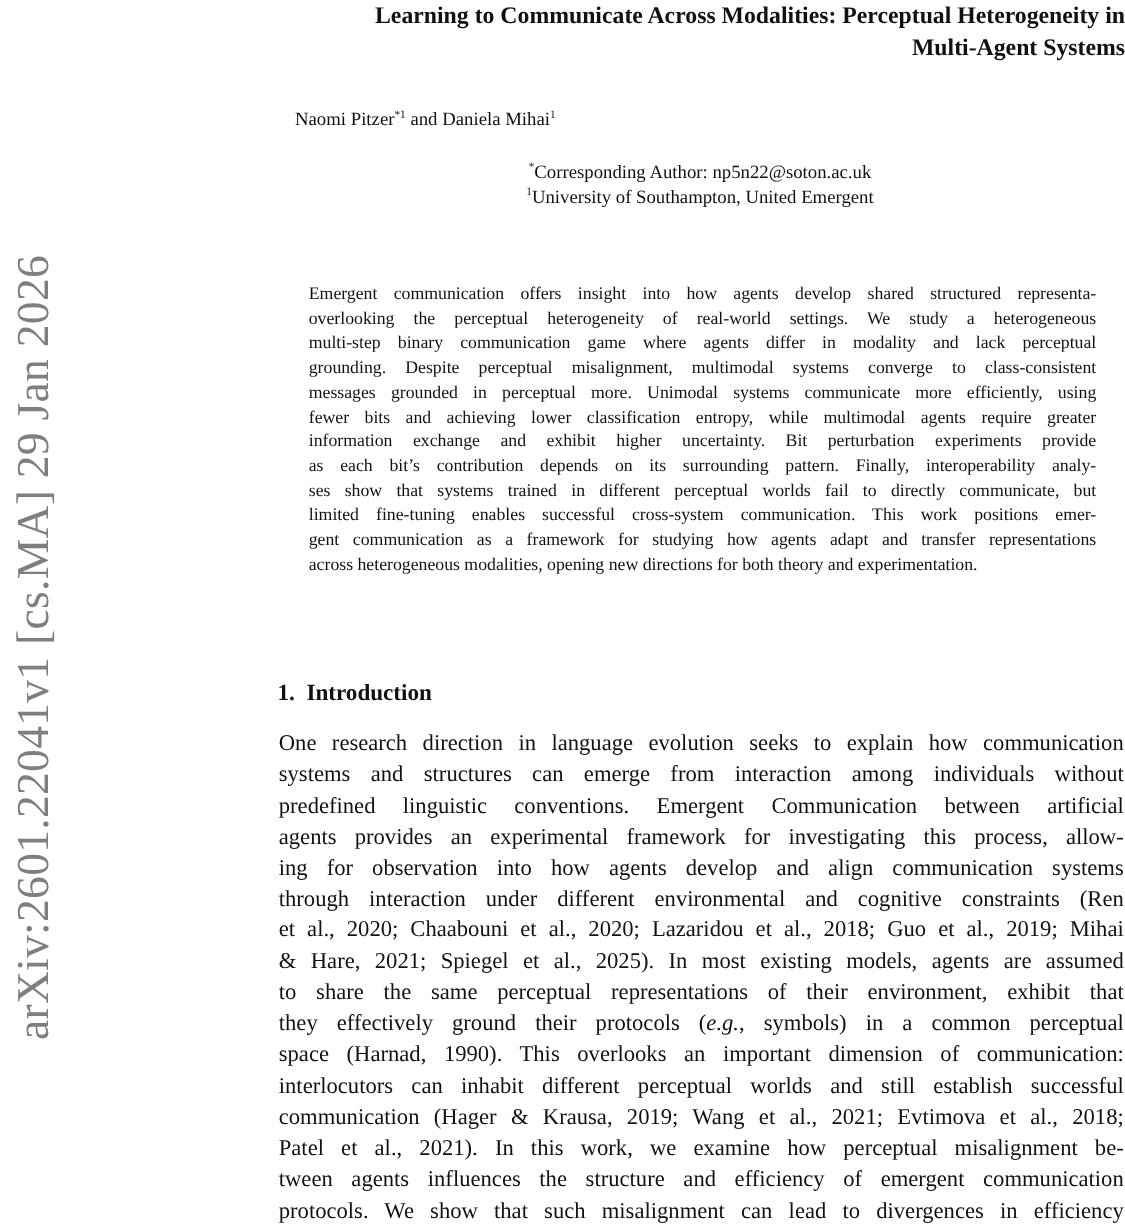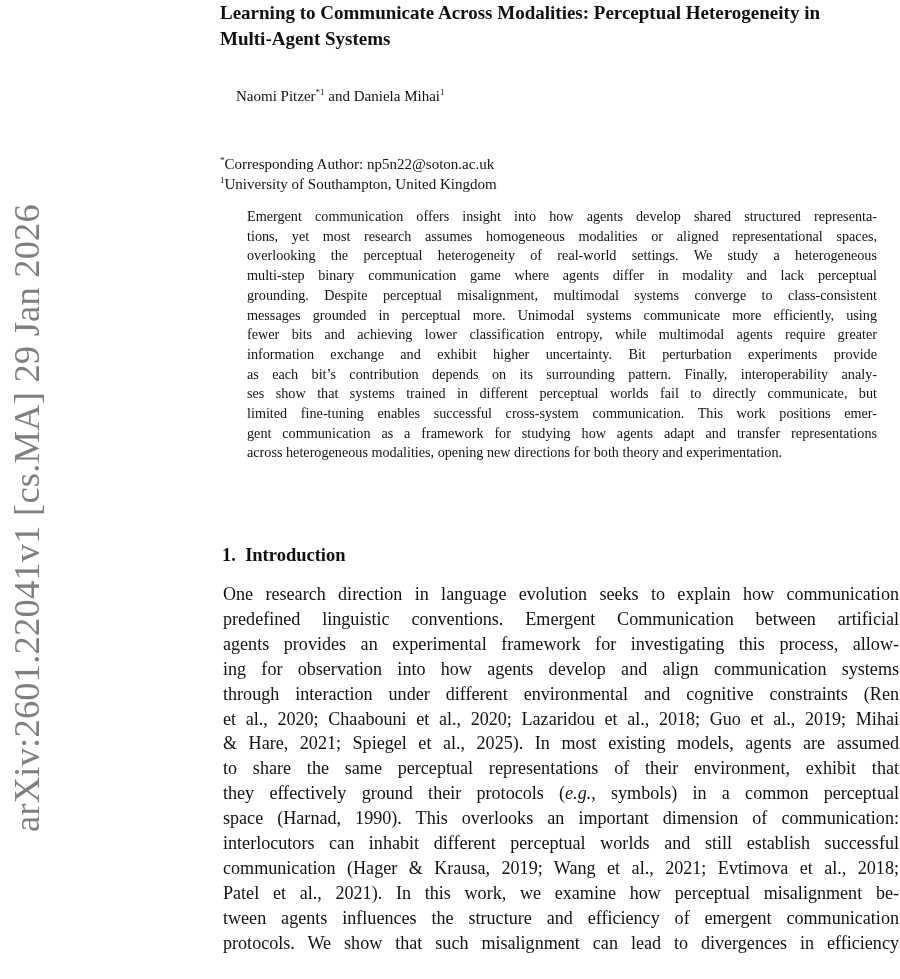--- a/index.html
+++ b/index.html
@@ -2,26 +2,26 @@
 <html><head>
 <meta charset="utf-8">
 <style>
   html, body { margin:0; padding:0; background:#ffffff; }
   body { width:900px; height:979px; position:relative; overflow:hidden;
          font-family:"Liberation Serif", "DejaVu Serif", serif; color:#111; }
   .stamp { position:absolute; left:4px; top:150px; width:44px; height:735px; }
   .stamp span { position:absolute; left:50%; top:50%; white-space:nowrap;
                 transform:translate(-50%,-50%) rotate(-90deg);
                 font-size:36.5px; color:#7f7f7f; letter-spacing:0.2px; }
-  .title { position:absolute; left:220px; width:680px; top:0px; text-align:left;
+  .title { position:absolute; left:220px; width:680px; top:0px; text-align:right;
            font-weight:bold; font-size:19px; line-height:26px; }
   .authors { position:absolute; left:236px; width:680px; top:88px; font-size:15px; }
-  .affil { position:absolute; left:220px; width:680px; top:128px; font-size:15px; line-height:20px;margin-top:26px; }
+  .affil { position:absolute; left:220px; width:680px; top:128px; text-align:center; font-size:15px; line-height:20px; }
   sup { font-size:9px; vertical-align:6px; line-height:0; }
-  .abstract { position:absolute; left:247px; width:630px; top:207px; font-size:14.2px; line-height:19.7px;
+  .abstract { position:absolute; left:247px; width:630px; top:226px; font-size:14.2px; line-height:19.7px;
               text-align:justify; }
   .abstract .ln, .intro .ln { display:block; text-align:justify; text-align-last:justify; white-space:nowrap; }
   .abstract .ln.last, .intro .ln.last { text-align-last:left; }
   .h1 { position:absolute; left:222px; top:545px; font-weight:bold; font-size:18.5px; }
   .intro { position:absolute; left:223px; width:676px; top:582px; font-size:18.1px; line-height:24.9px;font-family:Liberation Serif, serif; }
 </style>
 </head>
 <body>
 
 <div class="stamp">
@@ -32,45 +32,45 @@
   <div>Learning to Communicate Across Modalities: Perceptual Heterogeneity in</div>
   <div>Multi-Agent Systems</div>
 </div>
 
 <div class="authors">
   <span>Naomi Pitzer</span><sup>*1</sup><span style="white-space:pre"> and </span><span>Daniela Mihai</span><sup>1</sup>
 </div>
 
 <div class="affil">
   <div><sup>*</sup><span>Corresponding Author: np5n22@soton.ac.uk</span></div>
-  <div><sup>1</sup><span>University of Southampton, United Kingdom</span></div>
+  <div><sup>1</sup><span>University of Southampton, United Emergent</span></div>
 </div>
 
 <div class="abstract">
   <span class="ln">Emergent communication offers insight into how agents develop shared structured representa-</span>
-  <span class="ln">tions, yet most research assumes homogeneous modalities or aligned representational spaces,</span>
   <span class="ln">overlooking the perceptual heterogeneity of real-world settings.  We study a heterogeneous</span>
   <span class="ln">multi-step binary communication game where agents differ in modality and lack perceptual</span>
   <span class="ln">grounding. Despite perceptual misalignment, multimodal systems converge to class-consistent</span>
   <span class="ln">messages grounded in perceptual more. Unimodal systems communicate more efficiently, using</span>
   <span class="ln">fewer bits and achieving lower classification entropy, while multimodal agents require greater</span>
   <span class="ln">information exchange and exhibit higher uncertainty.  Bit perturbation experiments provide</span>
   <span class="ln">as each bit’s contribution depends on its surrounding pattern.  Finally, interoperability analy-</span>
   <span class="ln">ses show that systems trained in different perceptual worlds fail to directly communicate, but</span>
   <span class="ln">limited fine-tuning enables successful cross-system communication. This work positions emer-</span>
   <span class="ln">gent communication as a framework for studying how agents adapt and transfer representations</span>
   <span class="ln last">across heterogeneous modalities, opening new directions for both theory and experimentation.</span>
 </div>
 
 <div class="h1">
   <span>1.</span>&nbsp;&nbsp;<span>Introduction</span>
 </div>
 
 <div class="intro">
   <span class="ln">One research direction in language evolution seeks to explain how communication</span>
+  <span class="ln">systems and structures can emerge from interaction among individuals without</span>
   <span class="ln">predefined linguistic conventions.  Emergent Communication between artificial</span>
   <span class="ln">agents provides an experimental framework for investigating this process, allow-</span>
   <span class="ln">ing for observation into how agents develop and align communication systems</span>
   <span class="ln">through interaction under different environmental and cognitive constraints (Ren</span>
   <span class="ln">et al., 2020; Chaabouni et al., 2020; Lazaridou et al., 2018; Guo et al., 2019; Mihai</span>
   <span class="ln">&amp; Hare, 2021; Spiegel et al., 2025).  In most existing models, agents are assumed</span>
   <span class="ln">to share the same perceptual representations of their environment, exhibit that</span>
   <span class="ln"><span>they effectively ground their protocols (</span><i>e.g.</i><span>, symbols) in a common perceptual</span></span>
   <span class="ln">space (Harnad, 1990). This overlooks an important dimension of communication:</span>
   <span class="ln">interlocutors can inhabit different perceptual worlds and still establish successful</span>

